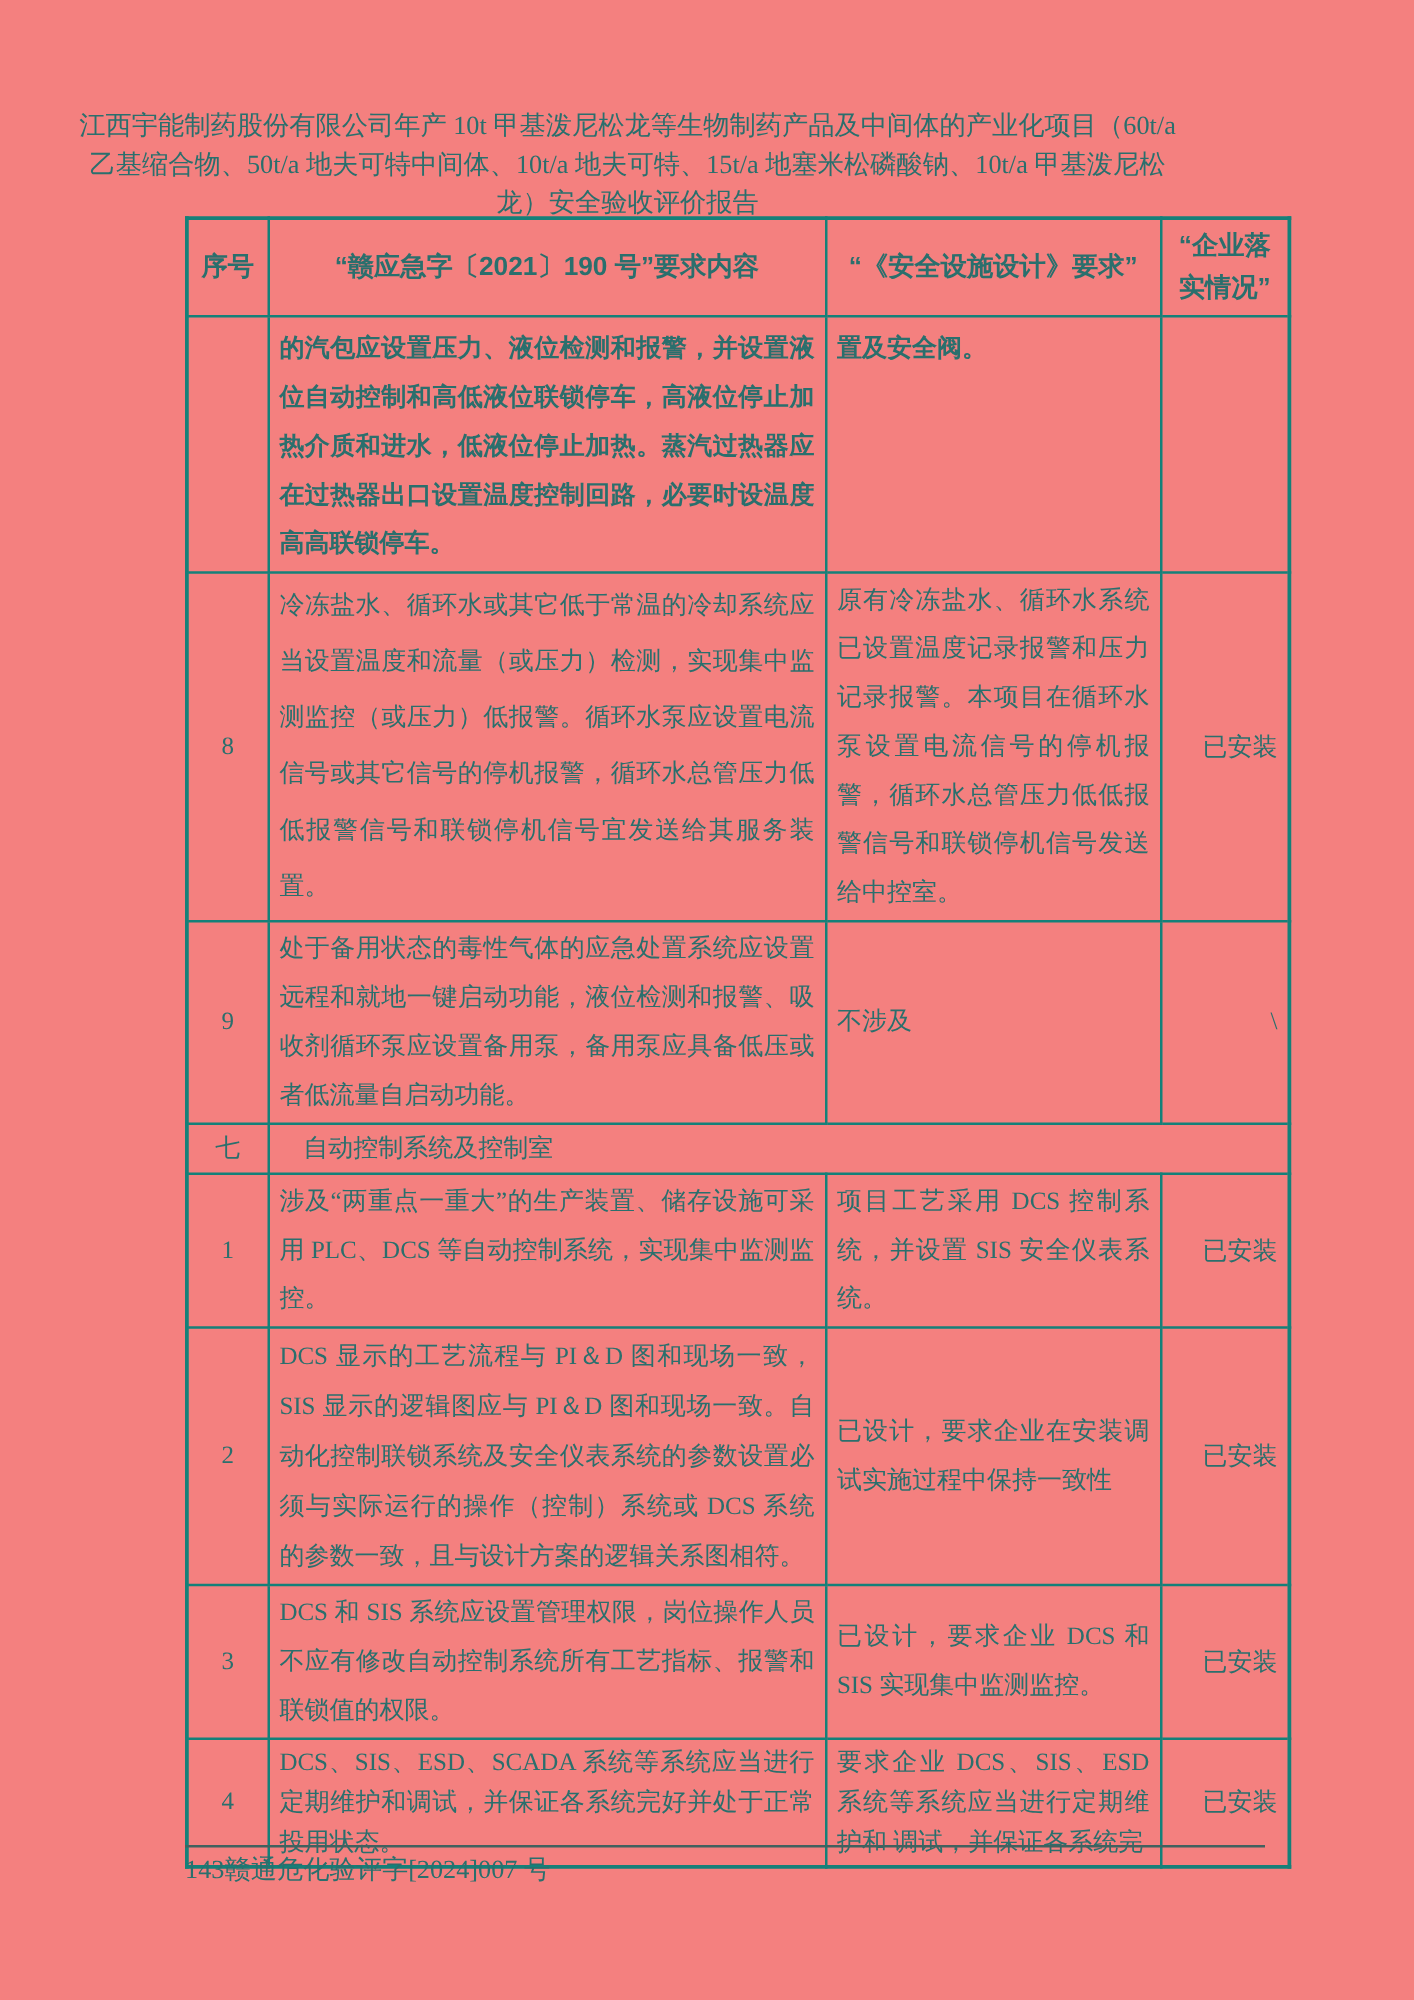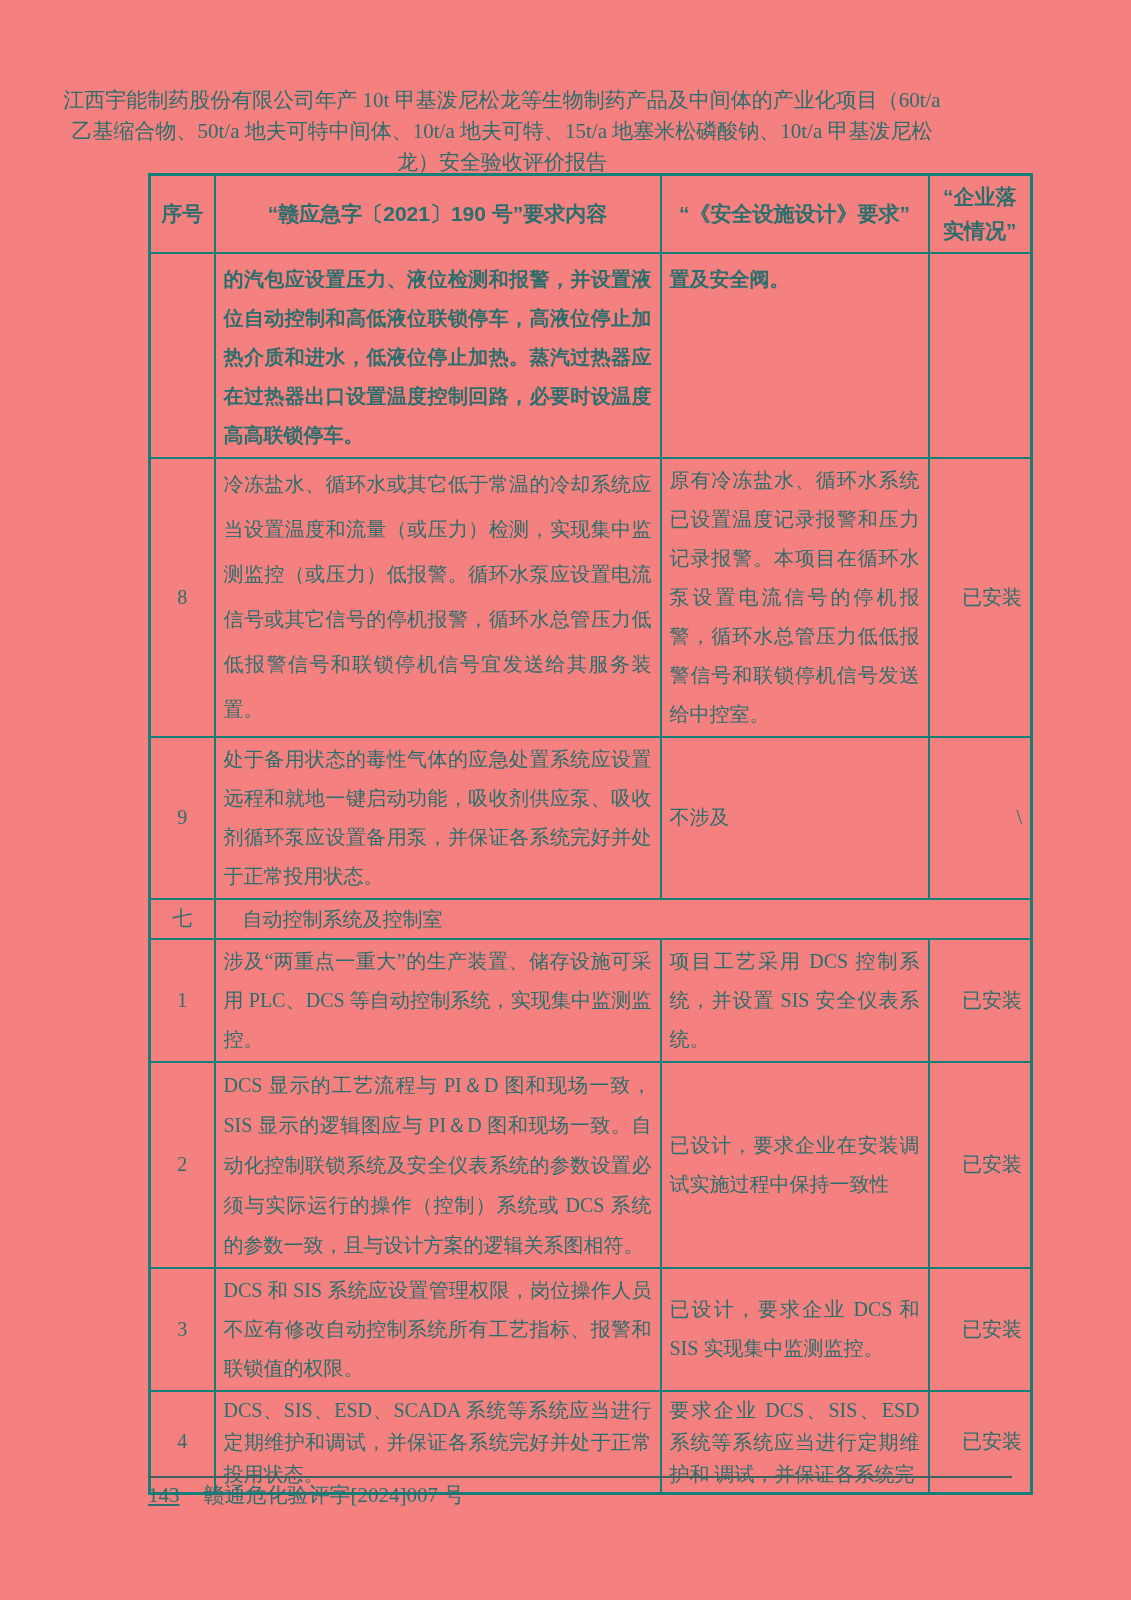--- a/index.html
+++ b/index.html
@@ -70,21 +70,21 @@
   .footer-rule{
     position:absolute;left:148px;top:1476px;width:864px;height:2px;
     background:var(--rule);
   }
   .footer{
     position:absolute;left:148px;top:1482px;width:864px;
     display:flex;align-items:baseline;
     font-size:21px;line-height:27px;color:var(--ink);
   }
   .footer .company{flex:1;text-align:left;}
-  .footer .pageno{margin-right:24px;text-decoration:underline;}
+  .footer .pageno{}
   .footer .docno{text-align:right;}
 </style>
 </head>
 <body>
 
 <div class="page">
 
   <div class="title">
     <div>江西宇能制药股份有限公司年产 10t 甲基泼尼松龙等生物制药产品及中间体的产业化项目（60t/a</div>
     <div>乙基缩合物、50t/a 地夫可特中间体、10t/a 地夫可特、15t/a 地塞米松磷酸钠、10t/a 甲基泼尼松</div>
@@ -115,21 +115,21 @@
 
       <tr class="r8">
         <td class="no">8</td>
         <td class="req">冷冻盐水、循环水或其它低于常温的冷却系统应当设置温度和流量（或压力）检测，实现集中监测监控（或压力）低报警。循环水泵应设置电流信号或其它信号的停机报警，循环水总管压力低低报警信号和联锁停机信号宜发送给其服务装置。</td>
         <td class="design">原有冷冻盐水、循环水系统已设置温度记录报警和压力记录报警。本项目在循环水泵设置电流信号的停机报警，循环水总管压力低低报警信号和联锁停机信号发送给中控室。</td>
         <td class="status">已安装</td>
       </tr>
 
       <tr class="r9">
         <td class="no">9</td>
-        <td class="req">处于备用状态的毒性气体的应急处置系统应设置远程和就地一键启动功能，吸收剂供应泵、吸收剂循环泵应设置备用泵，并保证各系统完好并处于正常投用状态。</td>
+        <td class="req">处于备用状态的毒性气体的应急处置系统应设置远程和就地一键启动功能，液位检测和报警、吸收剂循环泵应设置备用泵，备用泵应具备低压或者低流量自启动功能。</td>
         <td class="design">不涉及</td>
         <td class="status">\</td>
       </tr>
 
       <tr class="sec">
         <td class="no">七</td>
         <td class="sec-title" colspan="3">自动控制系统及控制室</td>
       </tr>
 
       <tr class="r1">

